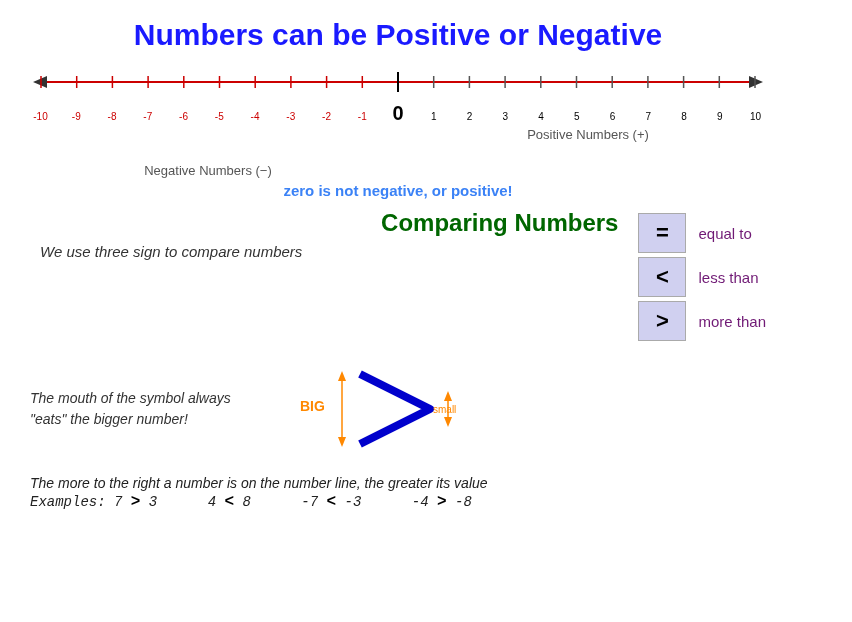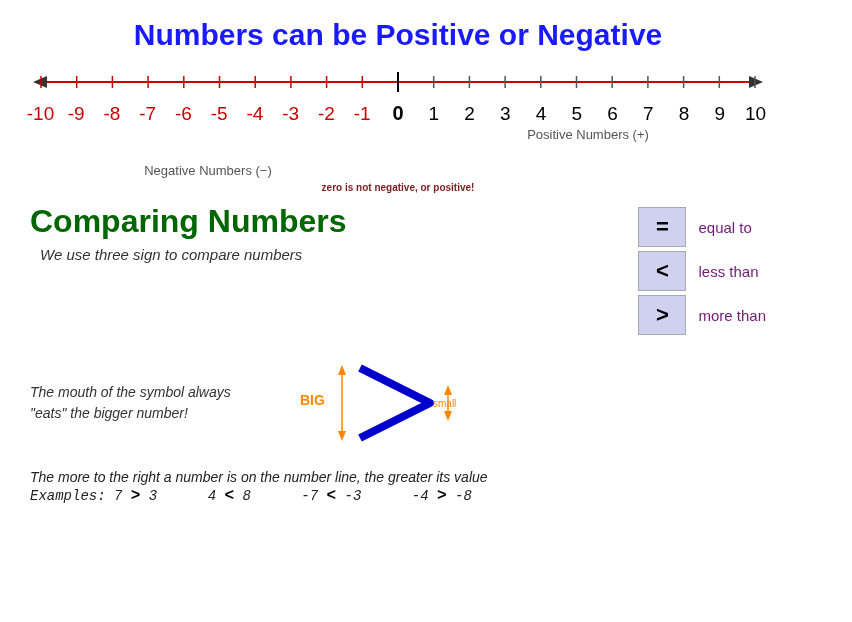--- a/index.html
+++ b/index.html
@@ -43,21 +43,21 @@
       height: 36px;
       margin-bottom: 2px;
     }
 
     .number-line-svg {
       width: 100%;
       height: 100%;
     }
 
     .num-label {
-      font-size: 19px;
+      font-size: 10px;
       text-align: center;
       width: 35px;
       margin: 0;
     }
     .num-label.neg { color: #cc0000; }
     .num-label.zero { color: #000; font-size: 20px; font-weight: bold; }
     .num-label.pos { color: #000; }
 
     .neg-pos-labels {
       display: flex;
@@ -73,46 +73,47 @@
       margin-top: 36px;
     }
     .pos-label {
       color: #555;
       font-size: 13px;
       text-align: center;
       width: 370px;
     }
 
     .zero-note {
-      font-size: 10px;
-      color: #7f1d1d;
+      font-size: 15px;
+      color: #3b82f6;
       font-weight: bold;
       margin-top: 4px;
       text-align: center;
     }
 
     
     .comparing-section {
       display: flex;
       flex-direction: row;
       align-items: flex-start;
       margin-top: 10px;
       gap: 20px;
     }
 
     .comparing-left {
       flex: 1;
     }
 
     .comparing-title {
-      font-size: 32px;
+      font-size: 24px;
       color: #006600;
       font-family: 'Comic Sans MS', cursive, sans-serif;
       font-weight: bold;
       margin-bottom: 6px;
+      text-align: right;
     }
 
     .comparing-desc {
       font-size: 15px;
       color: #333;
       font-style: italic;
       margin-left: 10px;
     }
 
     

